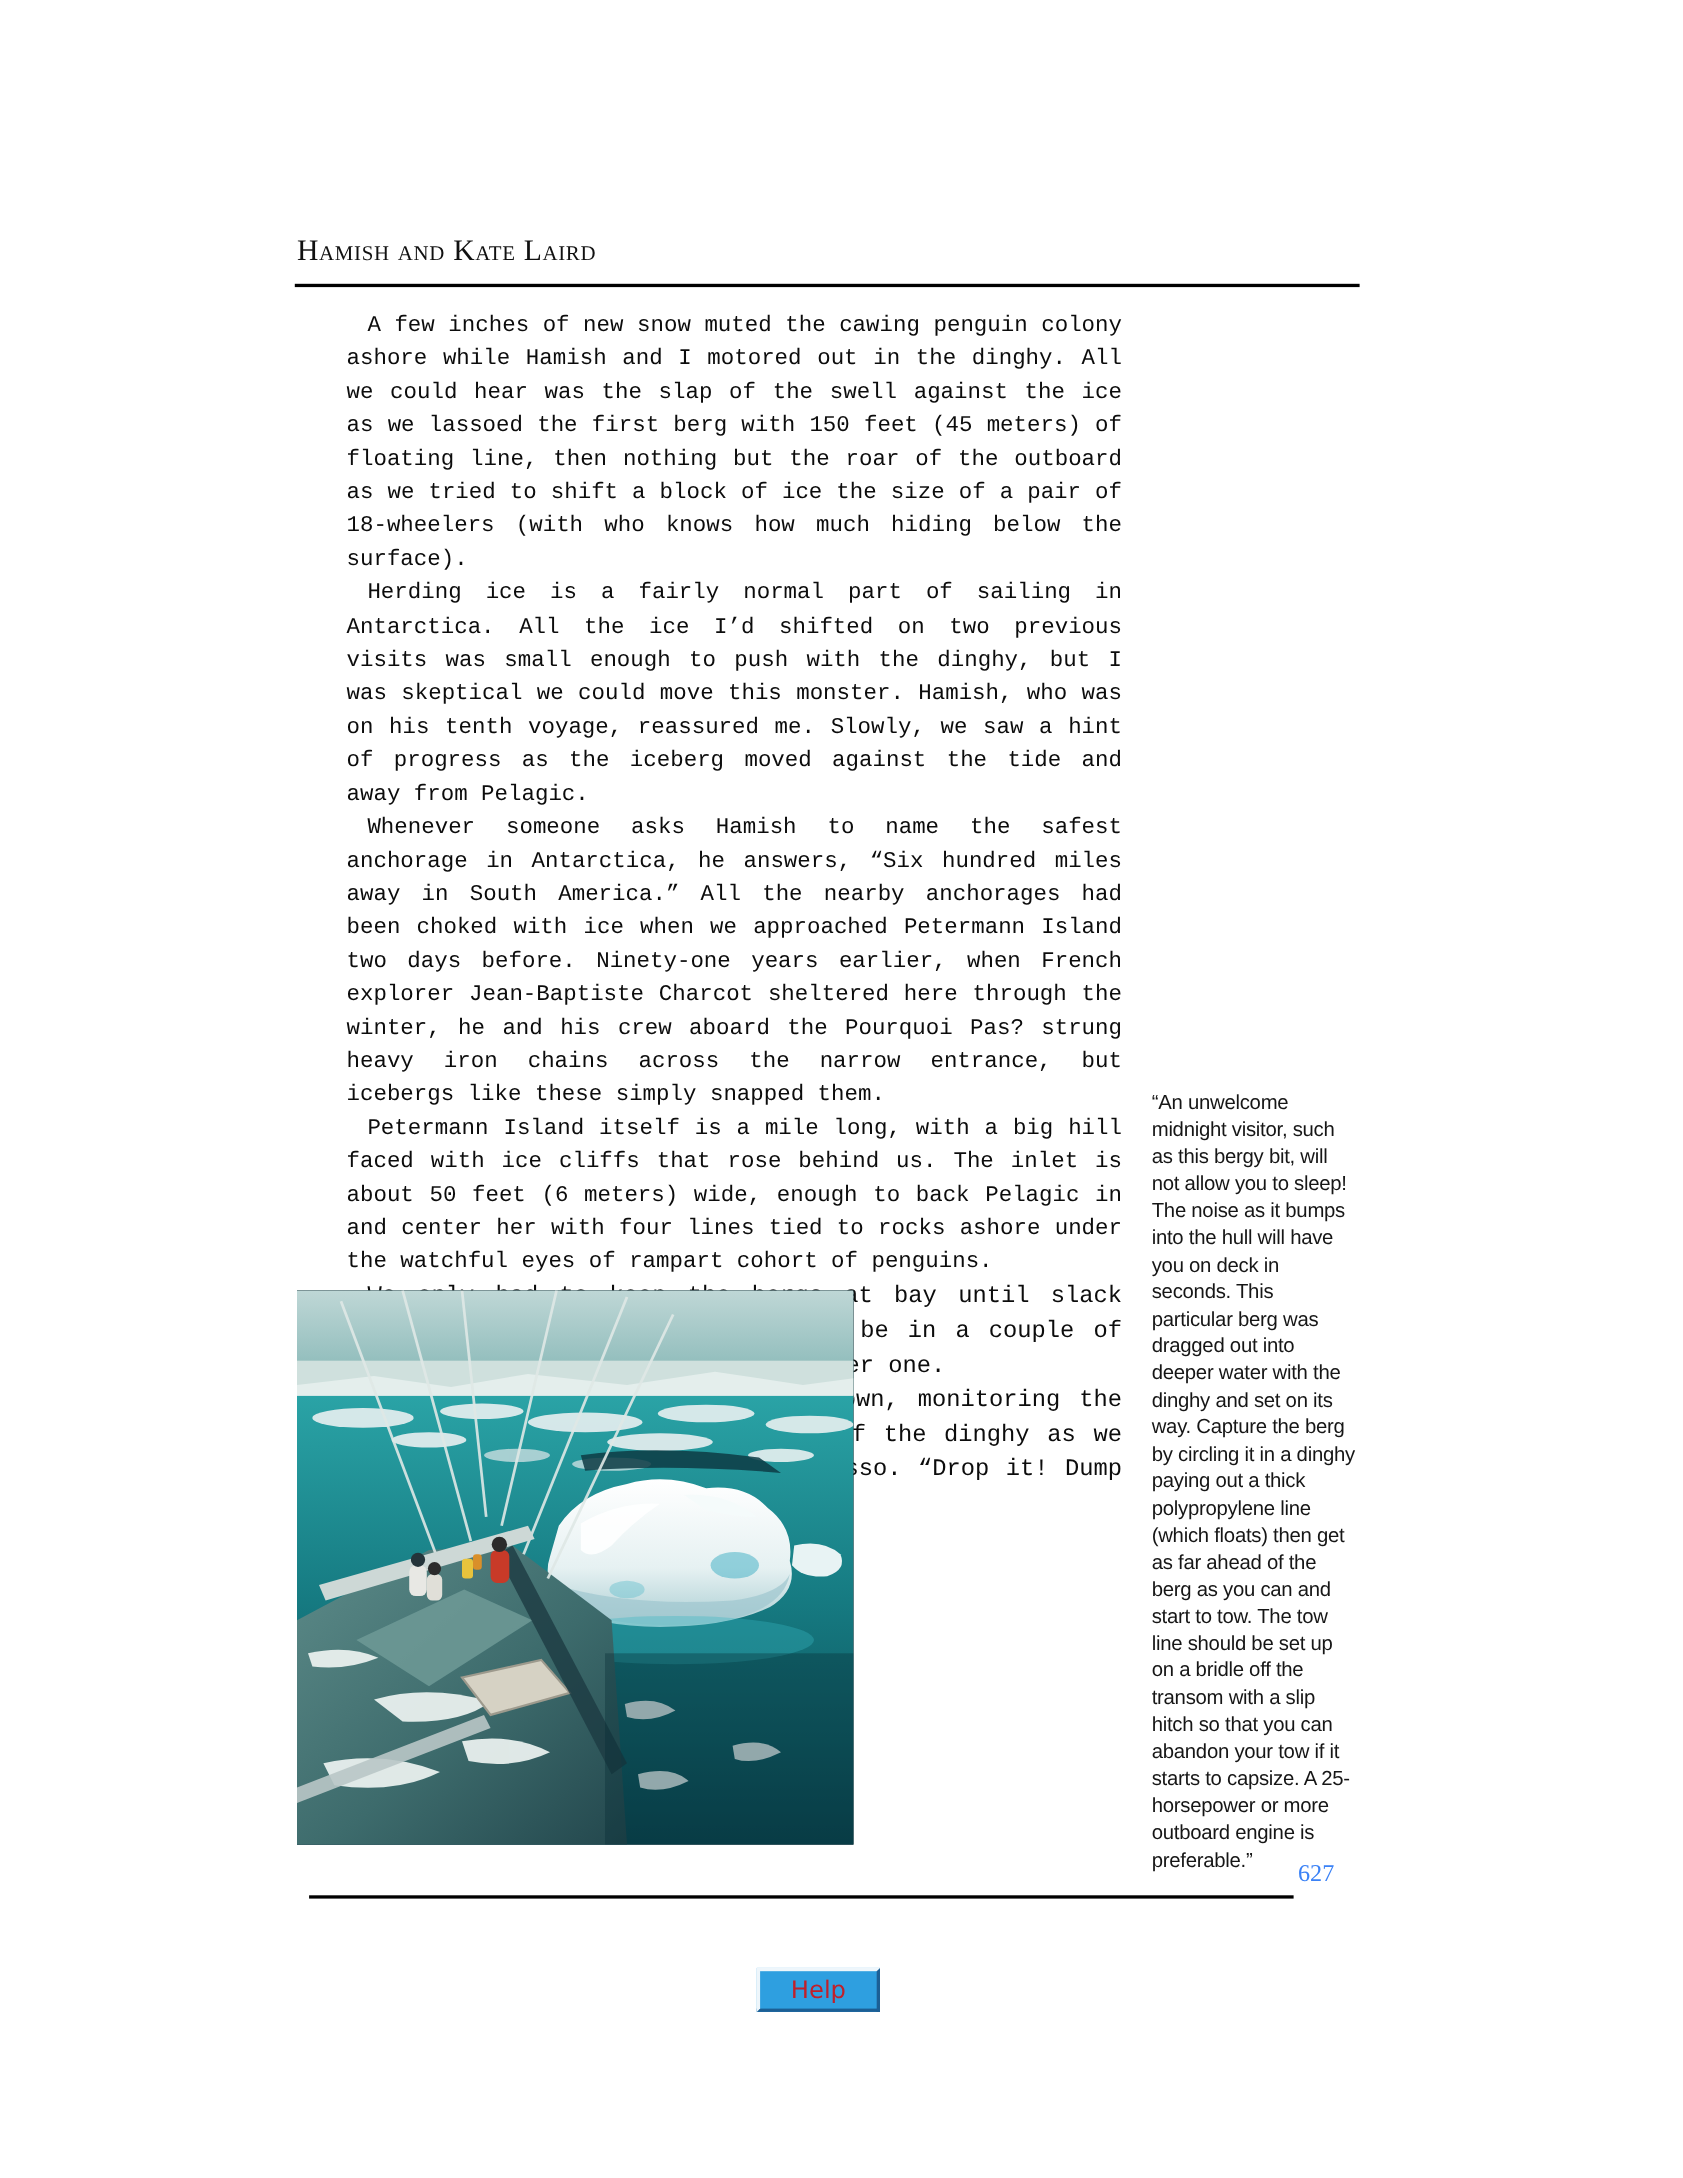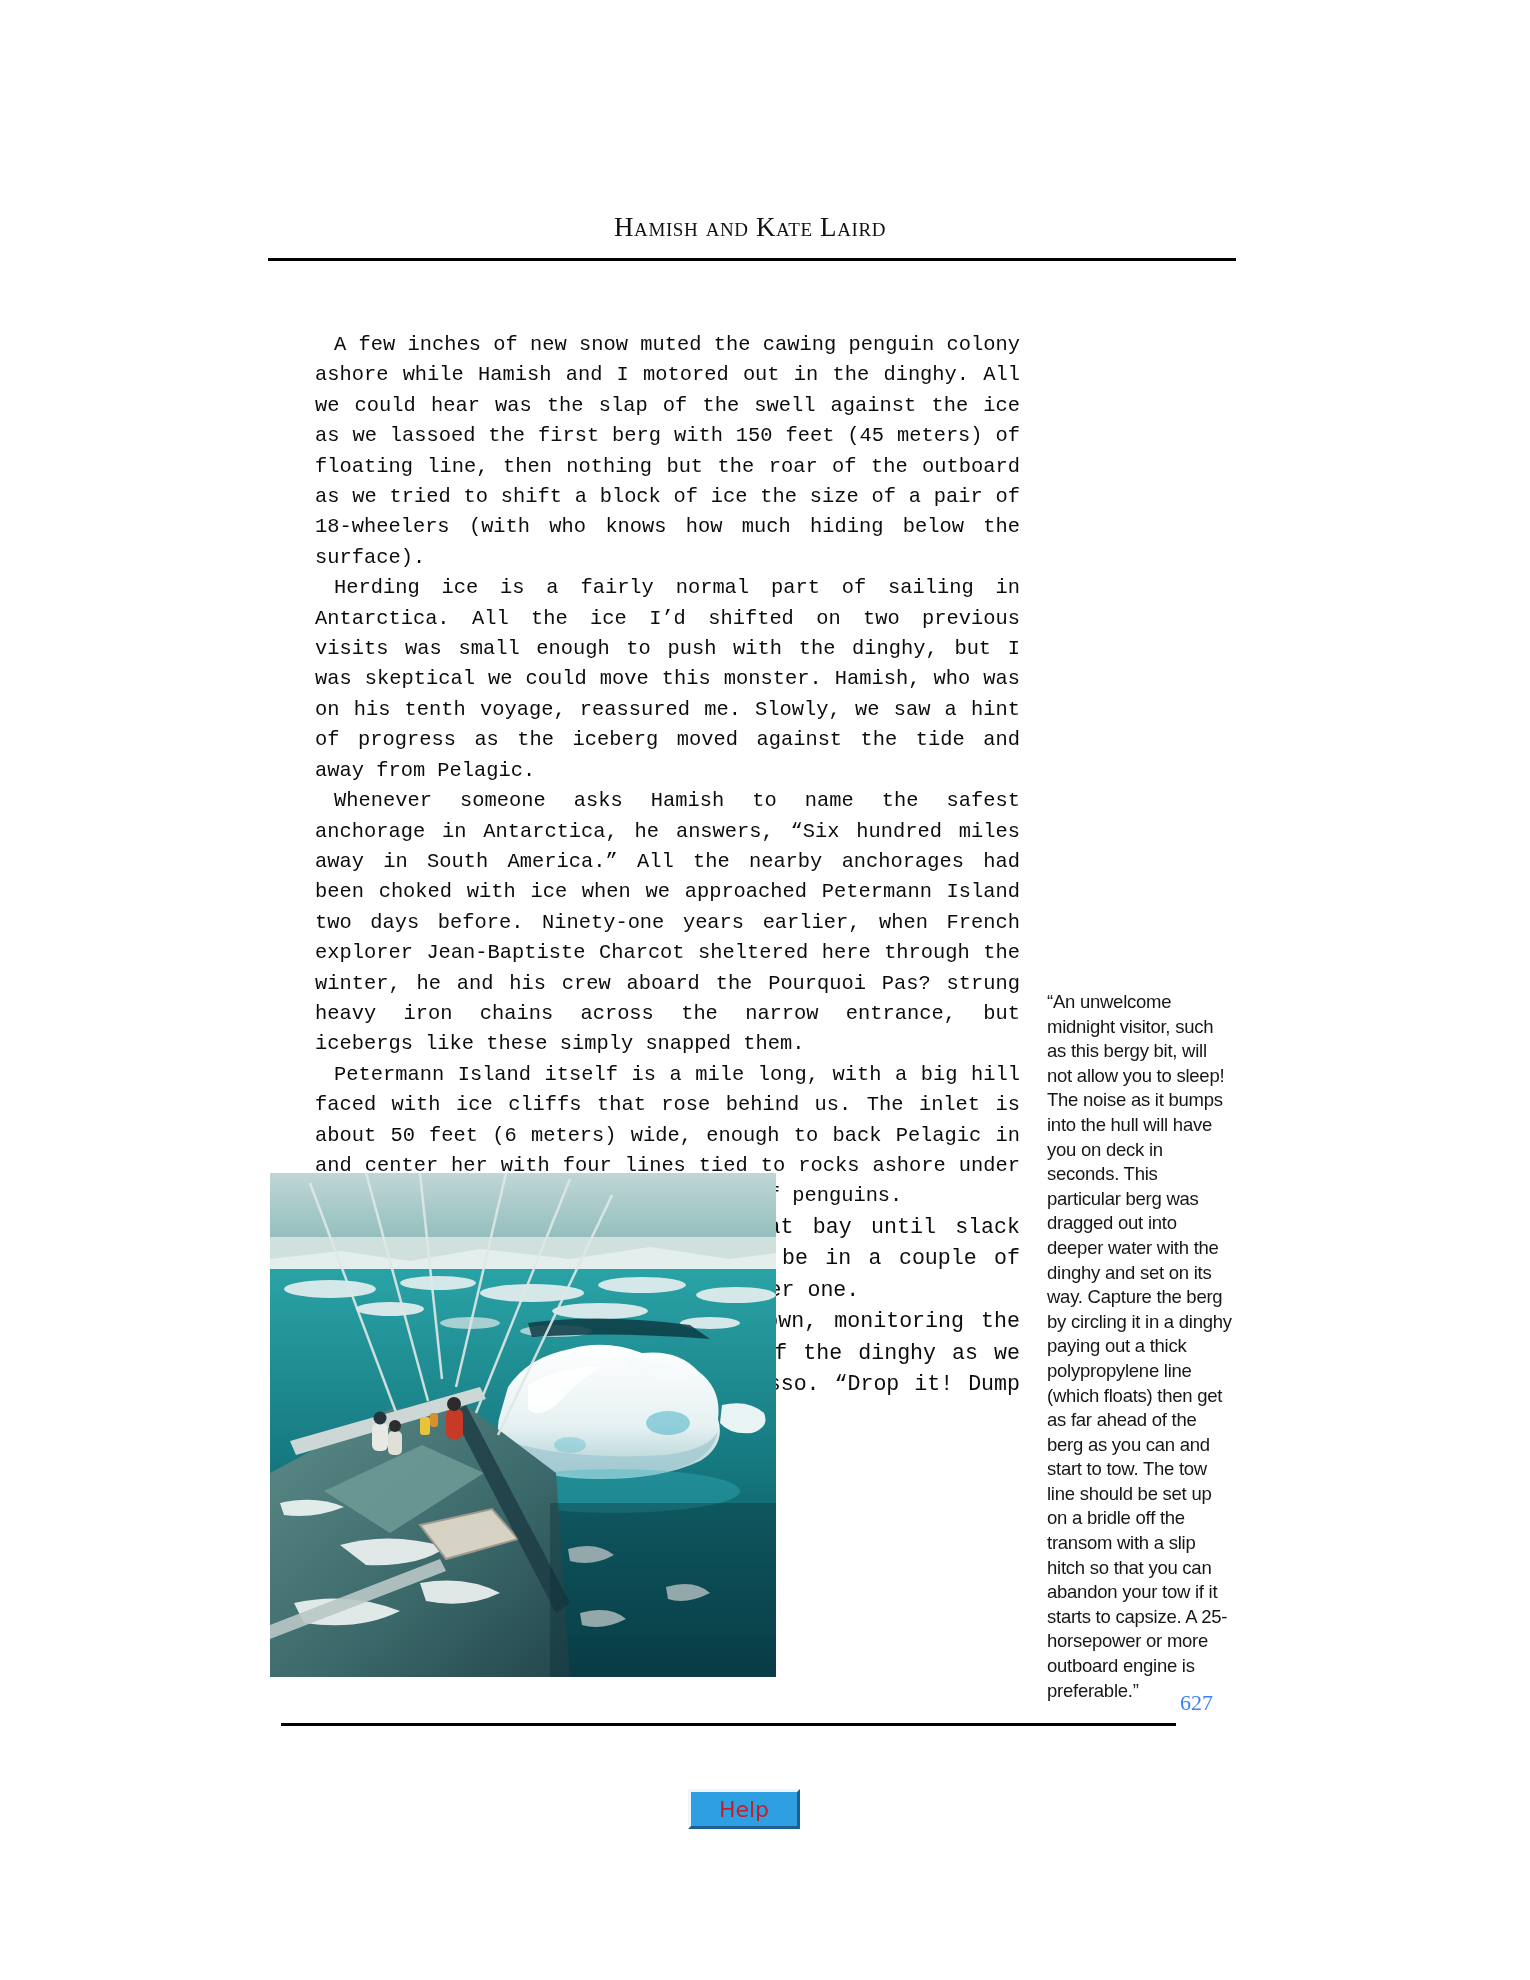--- a/index.html
+++ b/index.html
@@ -23,21 +23,21 @@
     height: 1980px;
     background: #ffffff;
   }
 
   
   #running-head {
     position: absolute;
     left: 270px;
     top: 212px;
     width: 960px;
-    text-align: center;
+    text-align: left;
     font-family: "Liberation Serif", serif;
     font-size: 27px;
     font-variant: small-caps;
     letter-spacing: 0.6px;
     color: #111111;
     white-space: nowrap;
   }
   #head-rule {
     position: absolute;
     left: 268px;
@@ -46,21 +46,20 @@
     height: 3px;
     background: #000000;
   }
 
   
   #body-column {
     position: absolute;
     left: 315px;
     top: 282px;
     width: 705px;
-    margin-top: 48px;
   }
   .para {
     font-family: "Liberation Mono", monospace;
     font-size: 20.4px;
     line-height: 30.4px;
     color: #0c0c0c;
     text-align: justify;
     text-justify: inter-word;
     margin: 0;
     text-indent: 19px;

